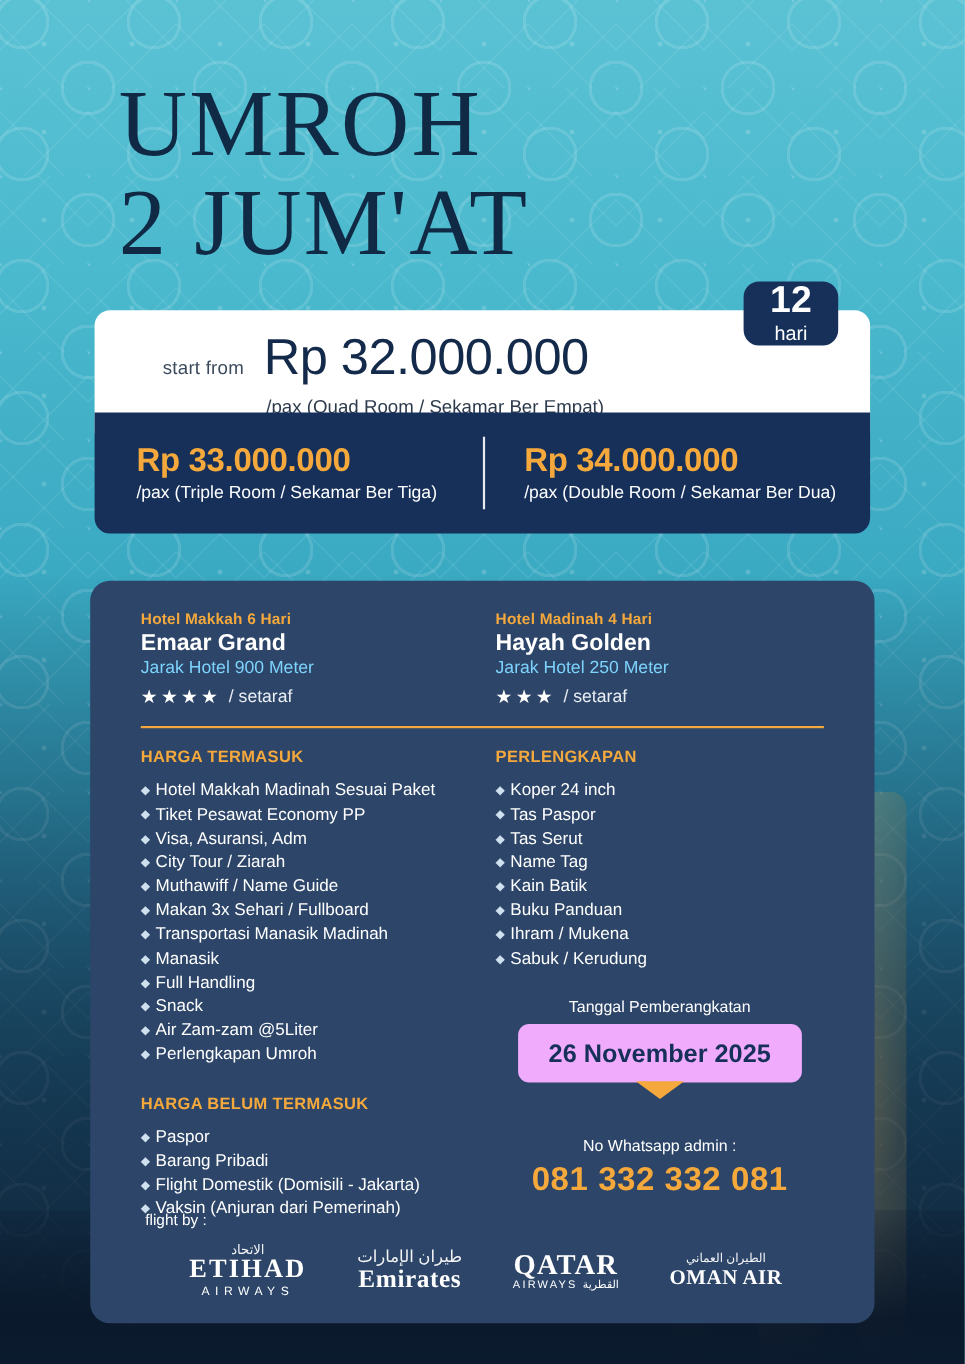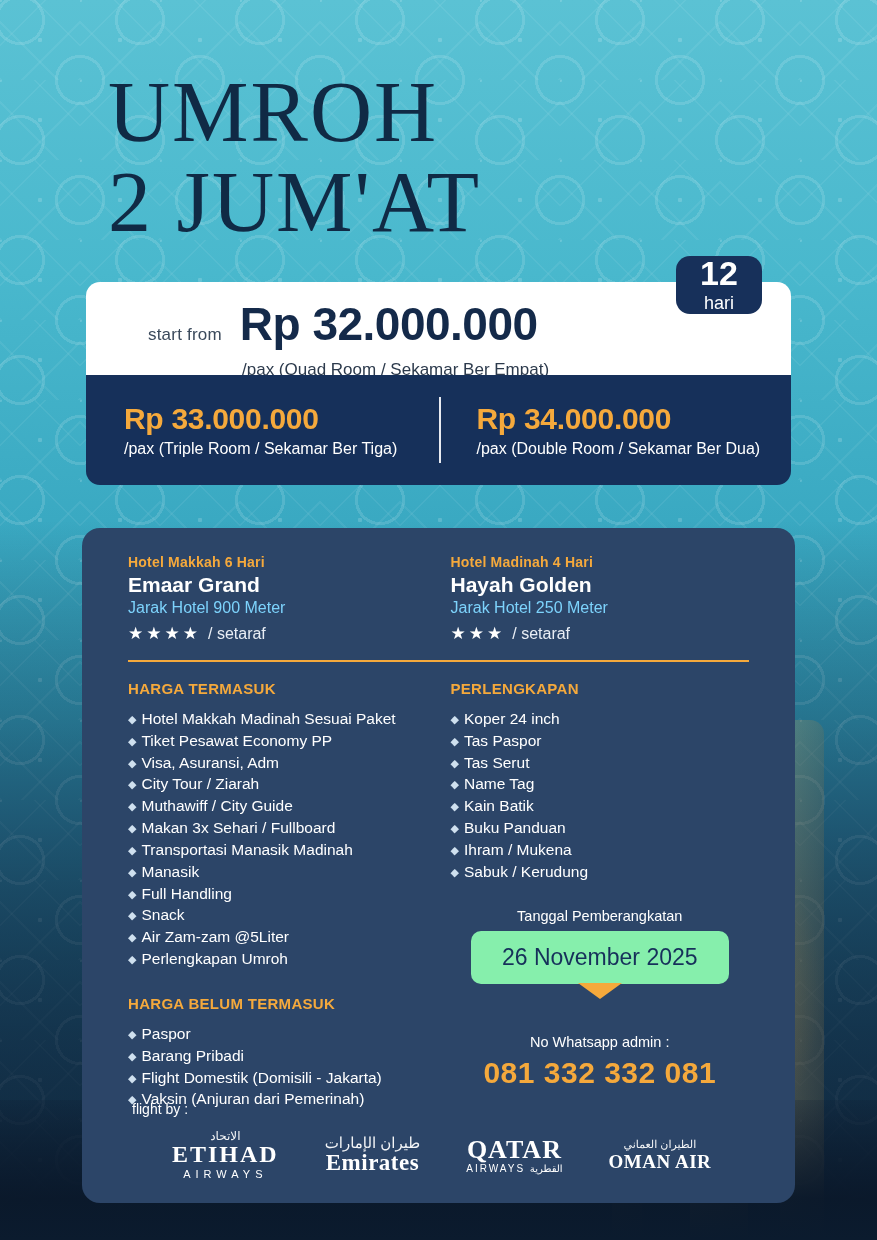--- a/index.html
+++ b/index.html
@@ -113,21 +113,21 @@
     padding-left: 62px;
   }
   .start-from {
     font-size: 17px;
     color: #3b4a5c;
     margin-right: 18px;
     letter-spacing: 0.2px;
   }
   .main-price {
     font-size: 46px;
-    font-weight: bold;
+    font-weight: normal;
     color: #142a4a;
     letter-spacing: -0.5px;
   }
   .price-sub {
     font-size: 17px;
     color: #2c3a4c;
     padding-left: 156px;
     margin-top: 9px;
   }
 
@@ -276,24 +276,24 @@
     margin-top: 26px;
     text-align: center;
   }
   .dep-label {
     font-size: 14.5px;
     color: #ffffff;
   }
   .dep-ribbon {
     margin: 7px auto 0 auto;
     width: 258px;
-    background: #86efac;
+    background: #f0abfc;
     color: #16305a;
     font-size: 23px;
-    font-weight: normal;
+    font-weight: bold;
     padding: 13px 0 13px 0;
     border-radius: 10px;
     position: relative;
   }
   .dep-ribbon::after {
     content: "";
     position: absolute;
     left: 50%;
     bottom: -15px;
     transform: translateX(-50%);
@@ -430,21 +430,21 @@
       <div class="rule"></div>
 
       <div class="cols">
         <div class="col-left">
           <div class="sec-title">HARGA TERMASUK</div>
           <ul class="items">
             <li><span class="dia">◆</span><span>Hotel Makkah Madinah Sesuai Paket</span></li>
             <li><span class="dia">◆</span><span>Tiket Pesawat Economy PP</span></li>
             <li><span class="dia">◆</span><span>Visa, Asuransi, Adm</span></li>
             <li><span class="dia">◆</span><span>City Tour / Ziarah</span></li>
-            <li><span class="dia">◆</span><span>Muthawiff / City Guide</span></li>
+            <li><span class="dia">◆</span><span>Muthawiff / Name Guide</span></li>
             <li><span class="dia">◆</span><span>Makan 3x Sehari / Fullboard</span></li>
             <li><span class="dia">◆</span><span>Transportasi Manasik Madinah</span></li>
             <li><span class="dia">◆</span><span>Manasik</span></li>
             <li><span class="dia">◆</span><span>Full Handling</span></li>
             <li><span class="dia">◆</span><span>Snack</span></li>
             <li><span class="dia">◆</span><span>Air Zam-zam @5Liter</span></li>
             <li><span class="dia">◆</span><span>Perlengkapan Umroh</span></li>
           </ul>
 
           <div class="sec-title second">HARGA BELUM TERMASUK</div>

